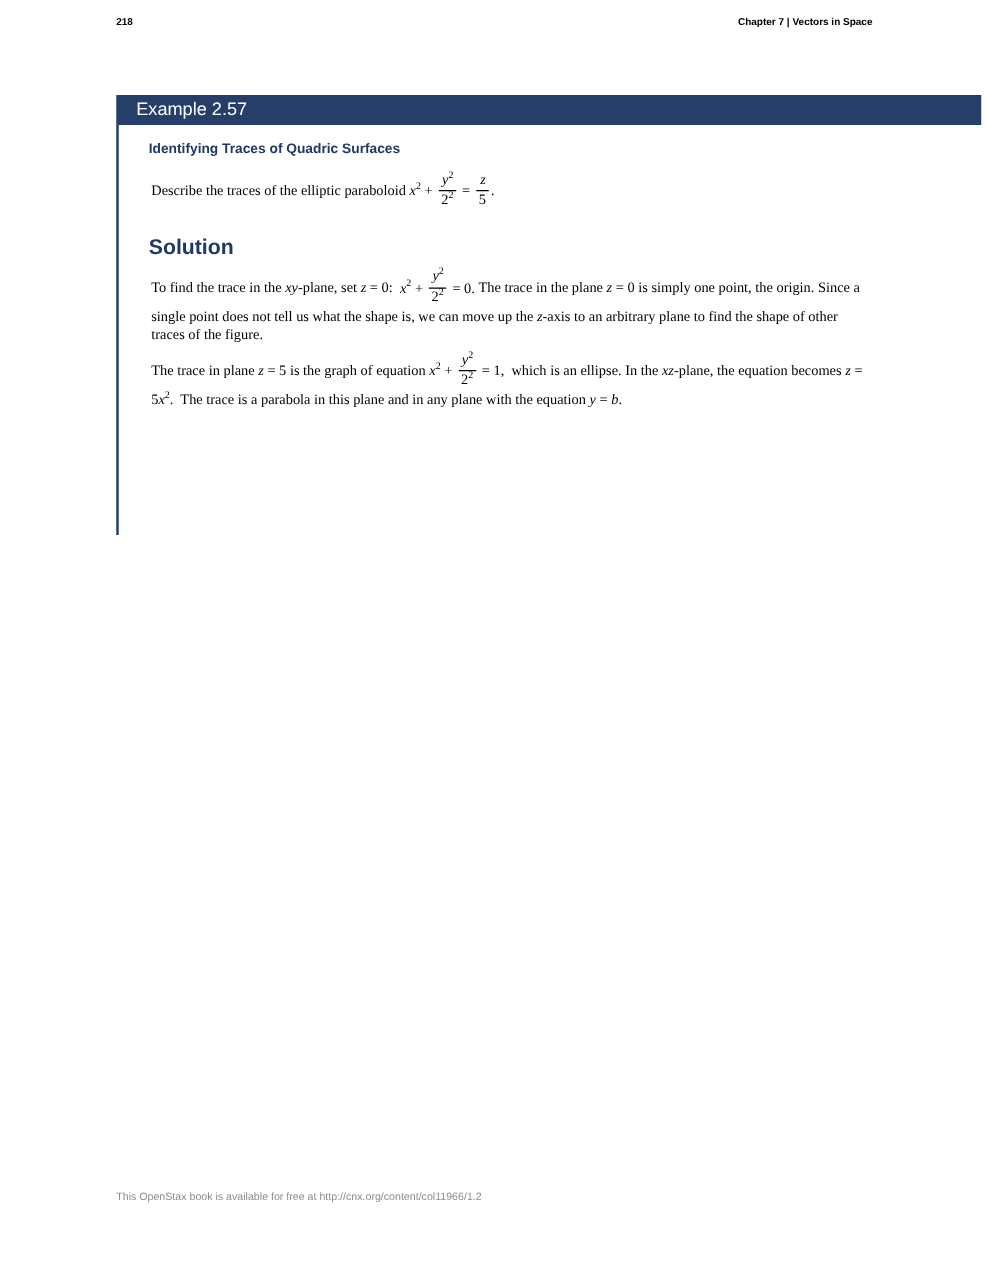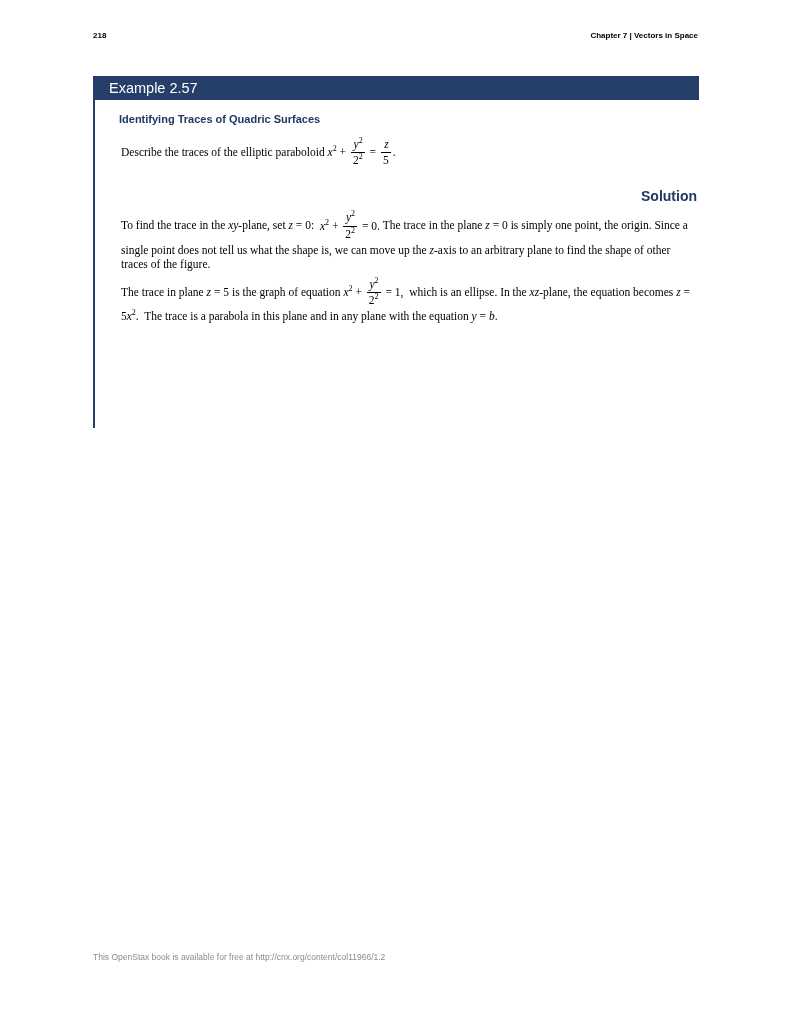--- a/index.html
+++ b/index.html
@@ -8,44 +8,44 @@
     --footer-text: #8c8c8c;
   }
   * { box-sizing: border-box; }
   html, body { margin: 0; padding: 0; }
   body {
     width: 791px; height: 1024px; position: relative;
     background: #ffffff; overflow: hidden;
     font-family: "Liberation Serif", serif; color: #000;
   }
   .header-row {
-    position: absolute; top: 31px; left: 93px; width: 605px;
+    position: absolute; top: 13px; left: 93px; width: 605px;
     display: flex; justify-content: space-between; align-items: flex-end;
     font-family: "Liberation Sans", sans-serif; font-size: 8px; font-weight: bold;
   }
   .banner {
-    position: absolute; top: 76px; left: 93px; width: 606px; height: 24px;
+    position: absolute; top: 76px; left: 93px; width: 692px; height: 24px;
     background: var(--banner-bg); color: #fff;
     font-family: "Liberation Sans", sans-serif; font-size: 14.5px;
     display: flex; align-items: center; padding-left: 16px;
   }
   .example-box {
     position: absolute; top: 100px; left: 93px; width: 606px; height: 328px;
     border-left: 2px solid var(--banner-bg);
     padding-left: 24px; padding-right: 2px;
   }
   .example-title {
     margin: 13px 0 0 0;
     font-family: "Liberation Sans", sans-serif; font-weight: bold;
     font-size: 11px; color: var(--heading-text);
   }
   .solution-title {
     margin: 19px 0 0 0;
     font-family: "Liberation Sans", sans-serif; font-weight: bold;
-    font-size: 14px; color: var(--heading-text); text-align: right;
+    font-size: 17px; color: var(--heading-text);
   }
   p.body-text {
     margin: 2px; font-size: 11.5px; line-height: 14.5px; width: 578px;
   }
   .p-intro { margin-top: 13px !important; }
   .p-sol1  { margin-top: 7px  !important; }
   .p-sol2  { margin-top: 6px  !important; }
   .p-sol3  { margin-top: 11px !important; }
   i.mvar { font-style: italic; font-family: "Liberation Serif", serif; }
   sup {

